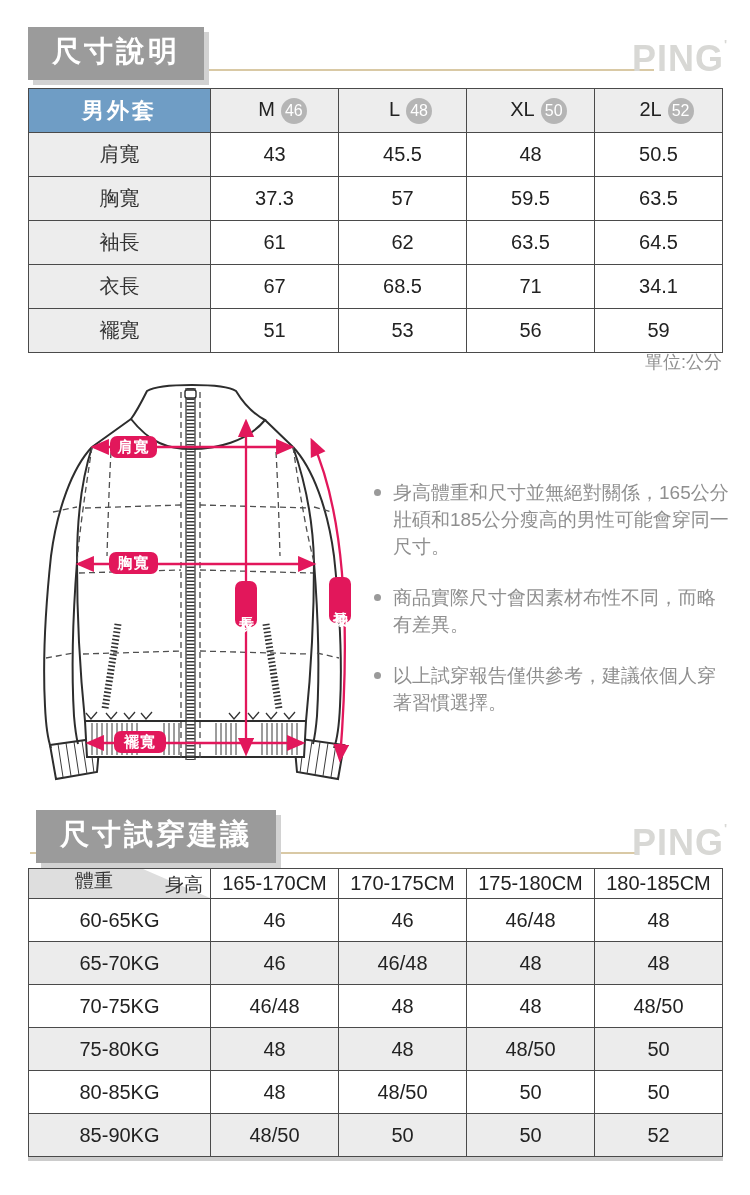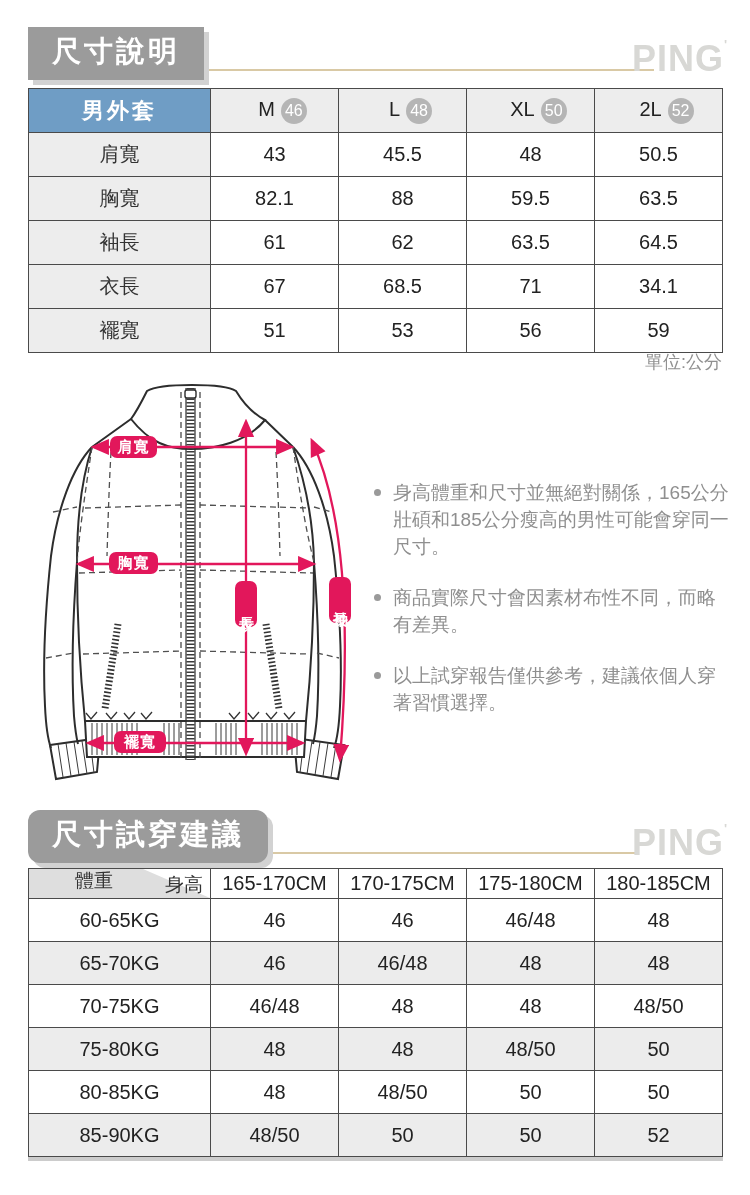--- a/index.html
+++ b/index.html
@@ -7,21 +7,21 @@
     width:750px;height:1195px;position:relative;background:#ffffff;
     font-family:"Liberation Sans","DejaVu Sans",sans-serif;overflow:hidden;
   }
   
   .title-box{
     position:absolute;background:#9b9b9b;color:#fff;font-weight:bold;
     font-size:29px;letter-spacing:3px;padding:5px 24px 8px;
     box-shadow:5px 5px 0 #d2d2d2;z-index:3;
   }
   #title1{left:28px;top:27px;}
-  #title2{left:28px;top:810px;border-radius:12px;}
+  #title2{left:36px;top:810px;}
   .gold-line{position:absolute;height:2px;background:#d9c9a5;z-index:1;}
   #line1{left:30px;top:69px;width:624px;}
   #line2{left:30px;top:852px;width:608px;}
   .ping{
     position:absolute;color:#d8d8d5;font-weight:bold;font-size:36px;
     letter-spacing:1px;z-index:2;font-family:"Liberation Sans",sans-serif;
   }
   .ping .mark{font-size:13px;vertical-align:top;line-height:1;}
   #ping1{right:22px;top:38px;}
   #ping2{right:22px;top:822px;}
@@ -95,22 +95,22 @@
   </tr>
   <tr>
     <td class="row-label">肩寬</td>
     <td>43</td>
     <td>45.5</td>
     <td>48</td>
     <td>50.5</td>
   </tr>
   <tr>
     <td class="row-label">胸寬</td>
-    <td>82.1</td>
-    <td>88</td>
+    <td>37.3</td>
+    <td>57</td>
     <td>59.5</td>
     <td>63.5</td>
   </tr>
   <tr>
     <td class="row-label">袖長</td>
     <td>61</td>
     <td>62</td>
     <td>63.5</td>
     <td>64.5</td>
   </tr>

